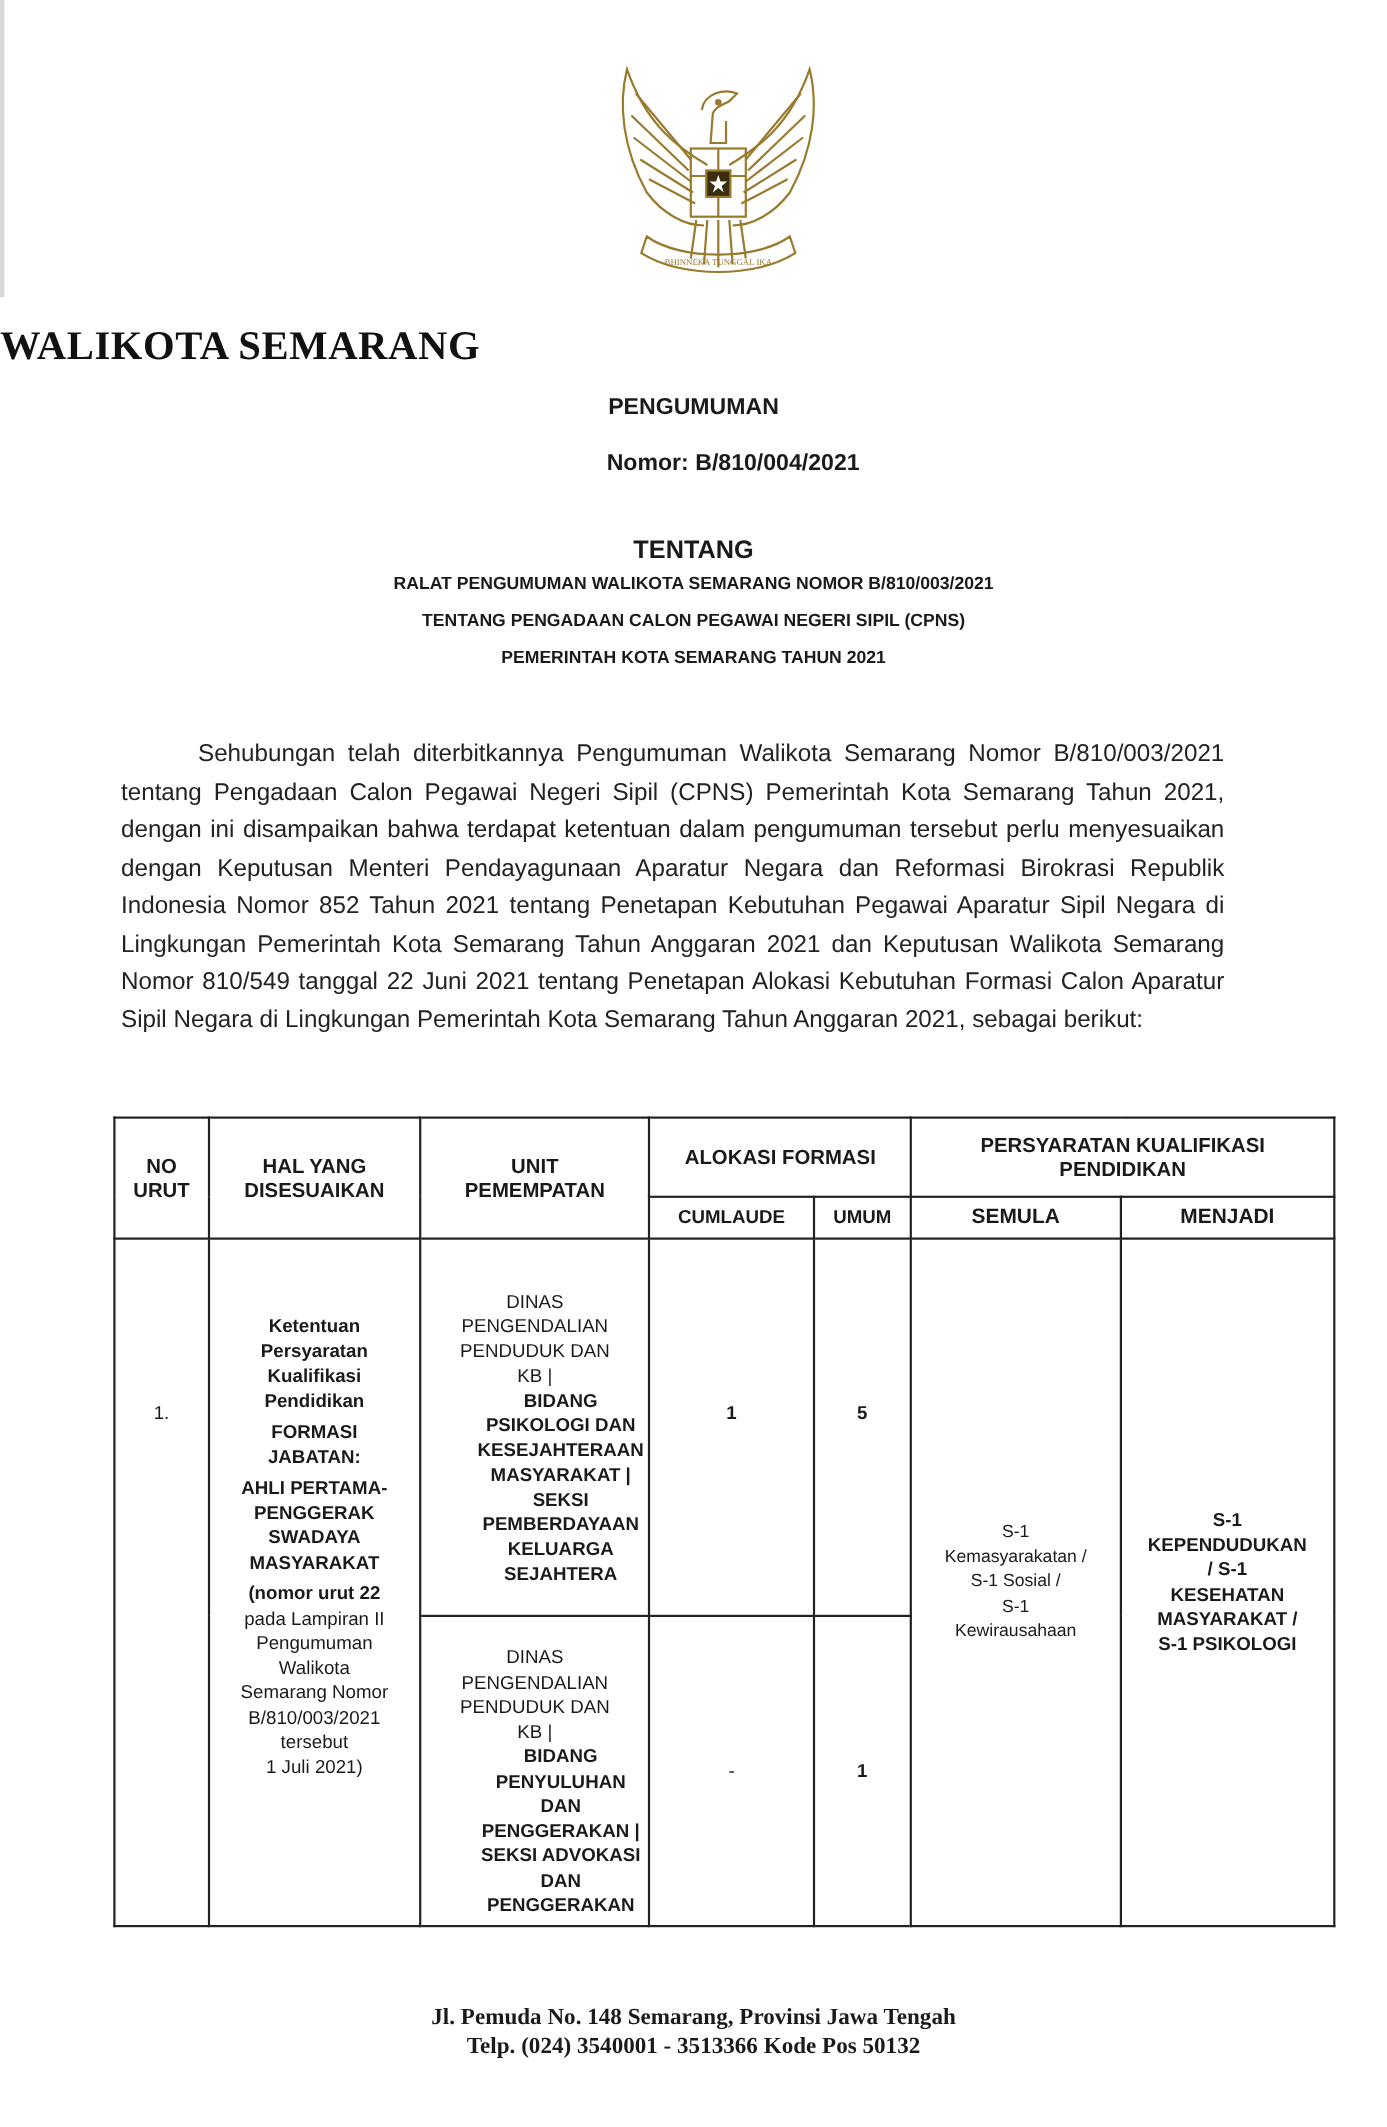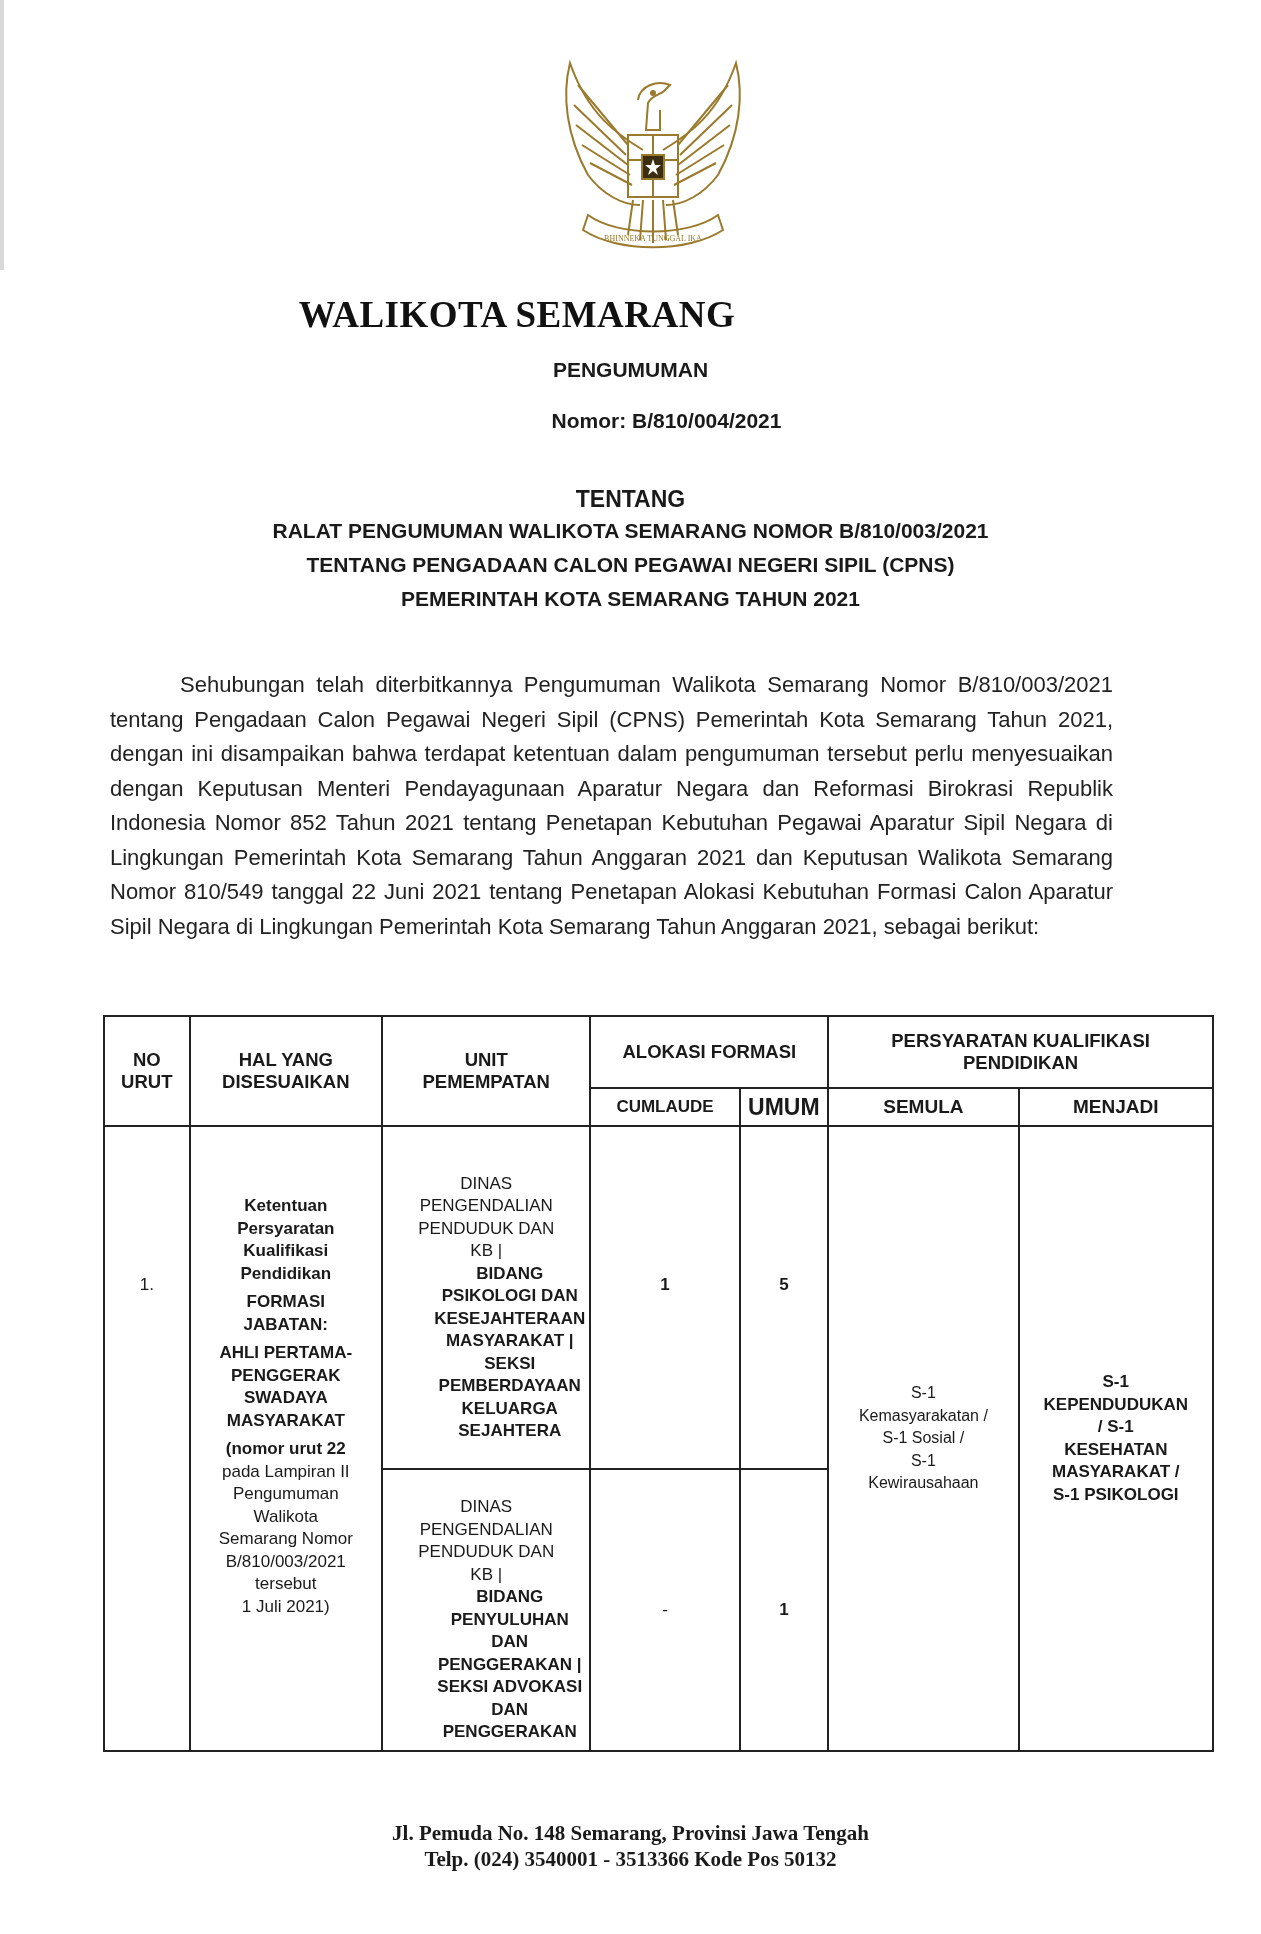--- a/index.html
+++ b/index.html
@@ -3,30 +3,30 @@
 <meta charset="utf-8">
 <style>
   html, body { margin:0; padding:0; }
   body {
     width:1261px; height:1934px; background:#ffffff; position:relative; overflow:hidden;
     font-family:"Liberation Sans", sans-serif; color:#1a1a1a;
   }
   .page-edge { position:absolute; left:0; top:0; width:4px; height:270px; background:#d8d8d8; }
   .emblem { position:absolute; left:548px; top:55px; width:210px; height:215px; }
   .title {
-    position:absolute; left:0; width:1034px; text-align:center; top:293px;
+    position:absolute; left:0; width:1034px; text-align:left; top:293px;
     font-family:"Liberation Serif", serif; font-weight:bold; font-size:37px; letter-spacing:0.5px; color:#111;
   }
   .center-line {
     position:absolute; left:0; width:1261px; text-align:center; font-weight:bold; color:#1a1a1a;
   }
   .h-pengumuman { top:358px; font-size:21px; }
   .h-nomor { top:409px; font-size:21px;margin-left:36px; }
   .h-tentang { top:486px; font-size:23px; }
-  .h-subject { top:514px; font-size:21px; line-height:34px; }
+  .h-subject { top:514px; font-size:16px; line-height:34px; }
   .body-text {
     position:absolute; left:110px; width:1003px; top:668px;
     font-size:22px; line-height:34.5px; text-align:justify; text-indent:70px; color:#222;
   }
   table.formasi {
     position:absolute; left:103px; top:1015px; width:1111px; border-collapse:collapse;
     table-layout:fixed;
   }
   table.formasi th, table.formasi td {
     border:2.5px solid #222; padding:0; text-align:center; vertical-align:middle; color:#1a1a1a;
@@ -125,21 +125,21 @@
           <div>PEMEMPATAN</div>
       </th>
       <th colspan="2">ALOKASI FORMASI</th>
       <th colspan="2">
         <div>PERSYARATAN KUALIFIKASI</div>
           <div>PENDIDIKAN</div>
       </th>
     </tr>
     <tr class="th-sub">
       <th style="font-size:17px">CUMLAUDE</th>
-      <th style="font-size:23px">UMUM</th>
+      <th style="font-size:17px">UMUM</th>
       <th style="font-size:19px">SEMULA</th>
       <th style="font-size:19px">MENJADI</th>
     </tr>
   </thead>
   <tbody>
     <tr class="row1">
       <td rowspan="2" class="cell-no" style="vertical-align:top;padding-top:148px">
         <span>1.</span>
       </td>
       <td rowspan="2" class="cell-hal" style="vertical-align:top;padding-top:68px">

